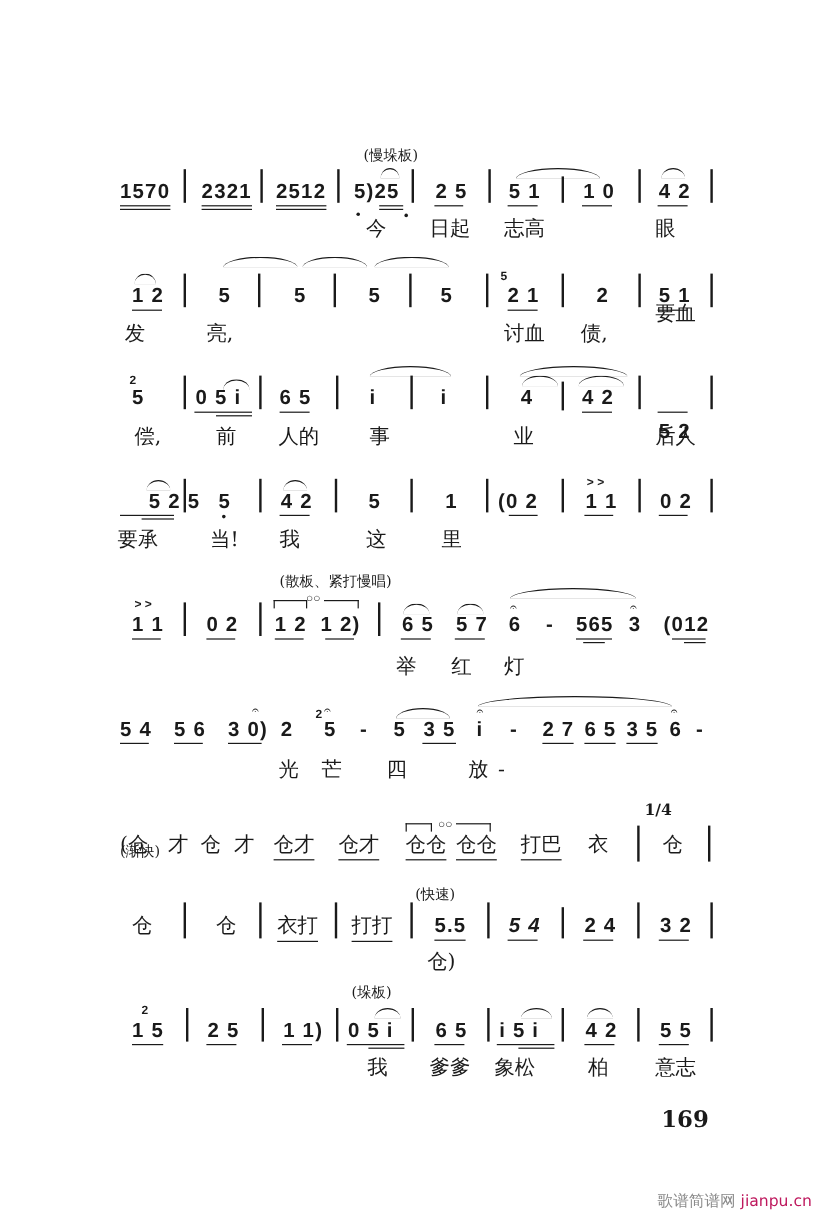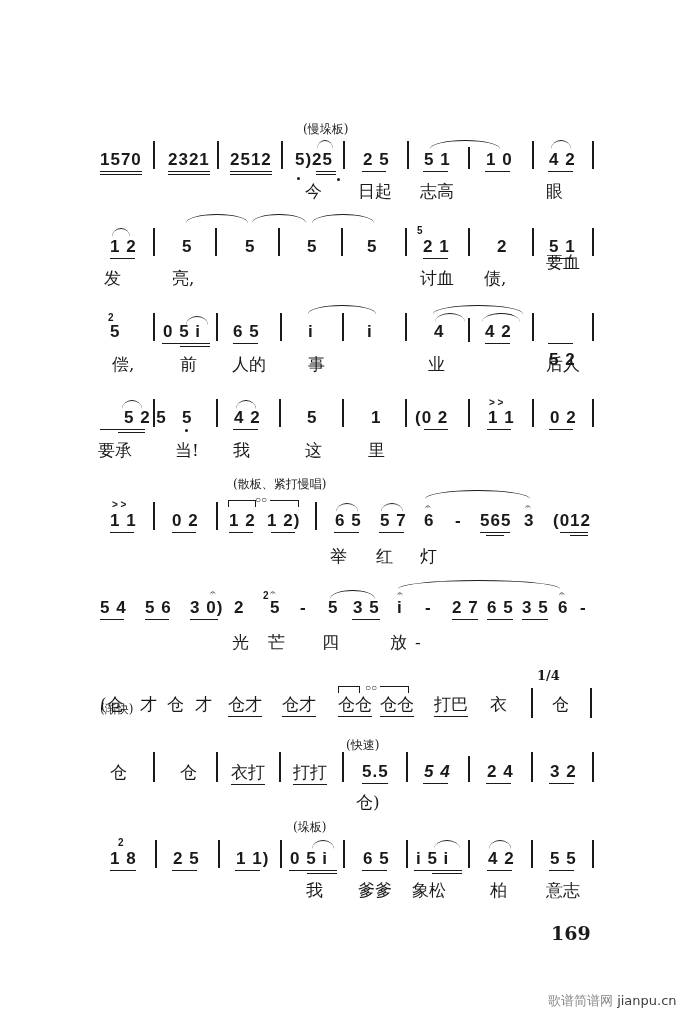--- a/index.html
+++ b/index.html
@@ -12,21 +12,21 @@
   .ann { position:absolute; font-family:"DejaVu Serif", serif; font-size:12px; line-height:14px; white-space:pre; }
   .bar { position:absolute; width:2px; background:#1a1a1a; }
   .ul1 { position:absolute; height:1px; background:#1a1a1a; }
   .slur { position:absolute; border-top:1.5px solid #1a1a1a; border-radius:50% 50% 0 0 / 100% 100% 0 0; height:8px; }
   .brk { position:absolute; border-top:1.5px solid #1a1a1a; border-left:1.5px solid #1a1a1a; border-right:1.5px solid #1a1a1a; height:6px; }
   .dot { position:absolute; width:3px; height:3px; background:#1a1a1a; border-radius:50%; }
   .ferm { position:absolute; font-size:10px; line-height:10px; }
   .small { position:absolute; font-family:"Liberation Sans", sans-serif; font-weight:bold; font-size:10px; line-height:10px; }
   .pagenum { position:absolute; font-family:"DejaVu Serif", serif; font-weight:bold; font-size:19px; }
   .wm { position:absolute; font-family:"DejaVu Sans", sans-serif; font-size:13px; color:#8a8a8a; }
-  .wm span.en { color:#404040; }
+  .wm span.en { color:#be185d; }
 </style>
 </head>
 <body>
 
 <div>
   <div class="ann" style="left:303px;top:122px;">(慢垛板)</div>
   <div class="note" style="left:100px;top:150px;">1570</div>
   <div class="ul1" style="left:100px;top:171px;width:42px;"></div>
   <div class="ul1" style="left:100px;top:174px;width:42px;"></div>
   <div class="bar" style="left:153px;top:141px;height:28px;"></div>
@@ -291,21 +291,21 @@
   <div class="ul1" style="left:486px;top:783px;width:25px;"></div>
   <div class="bar" style="left:531px;top:752px;height:30px;"></div>
   <div class="note" style="left:550px;top:762px;">3 2</div>
   <div class="ul1" style="left:549px;top:783px;width:25px;"></div>
   <div class="bar" style="left:592px;top:752px;height:30px;"></div>
   <div class="lyr" style="left:356px;top:792px;">仓)</div>
 </div>
 
 <div>
   <div class="ann" style="left:293px;top:820px;">(垛板)</div>
-  <div class="note" style="left:110px;top:849px;">1 8</div>
+  <div class="note" style="left:110px;top:849px;">1 5</div>
   <div class="small" style="left:118px;top:838px;">2</div>
   <div class="ul1" style="left:110px;top:870px;width:26px;"></div>
   <div class="bar" style="left:155px;top:840px;height:28px;"></div>
   <div class="note" style="left:173px;top:849px;">2 5</div>
   <div class="ul1" style="left:172px;top:870px;width:25px;"></div>
   <div class="bar" style="left:218px;top:840px;height:28px;"></div>
   <div class="note" style="left:236px;top:849px;">1 1)</div>
   <div class="ul1" style="left:235px;top:870px;width:25px;"></div>
   <div class="bar" style="left:280px;top:840px;height:28px;"></div>
   <div class="slur" style="left:312px;top:840px;width:22px;"></div>

